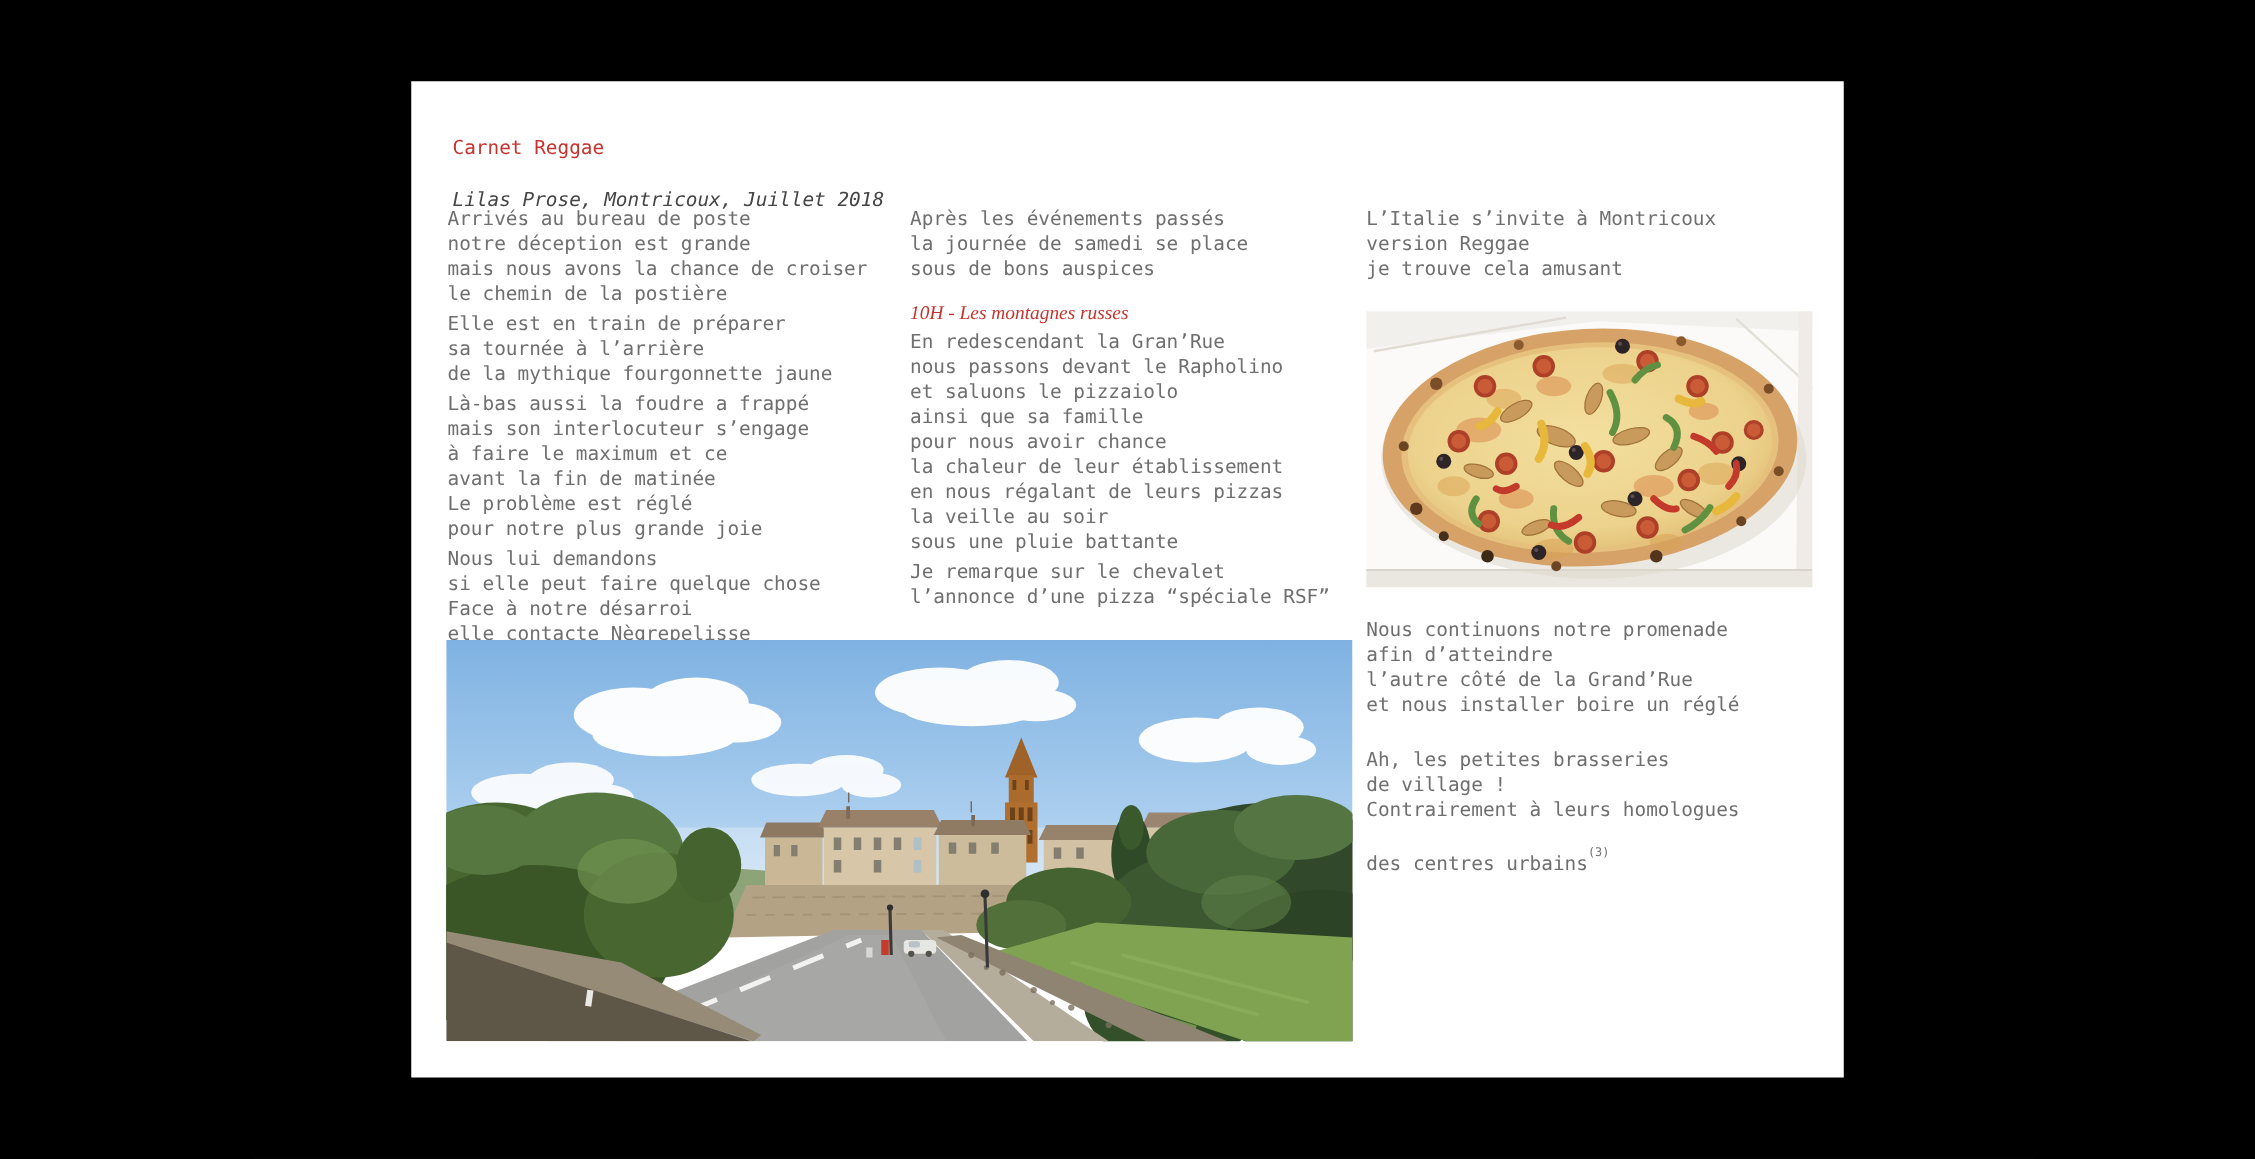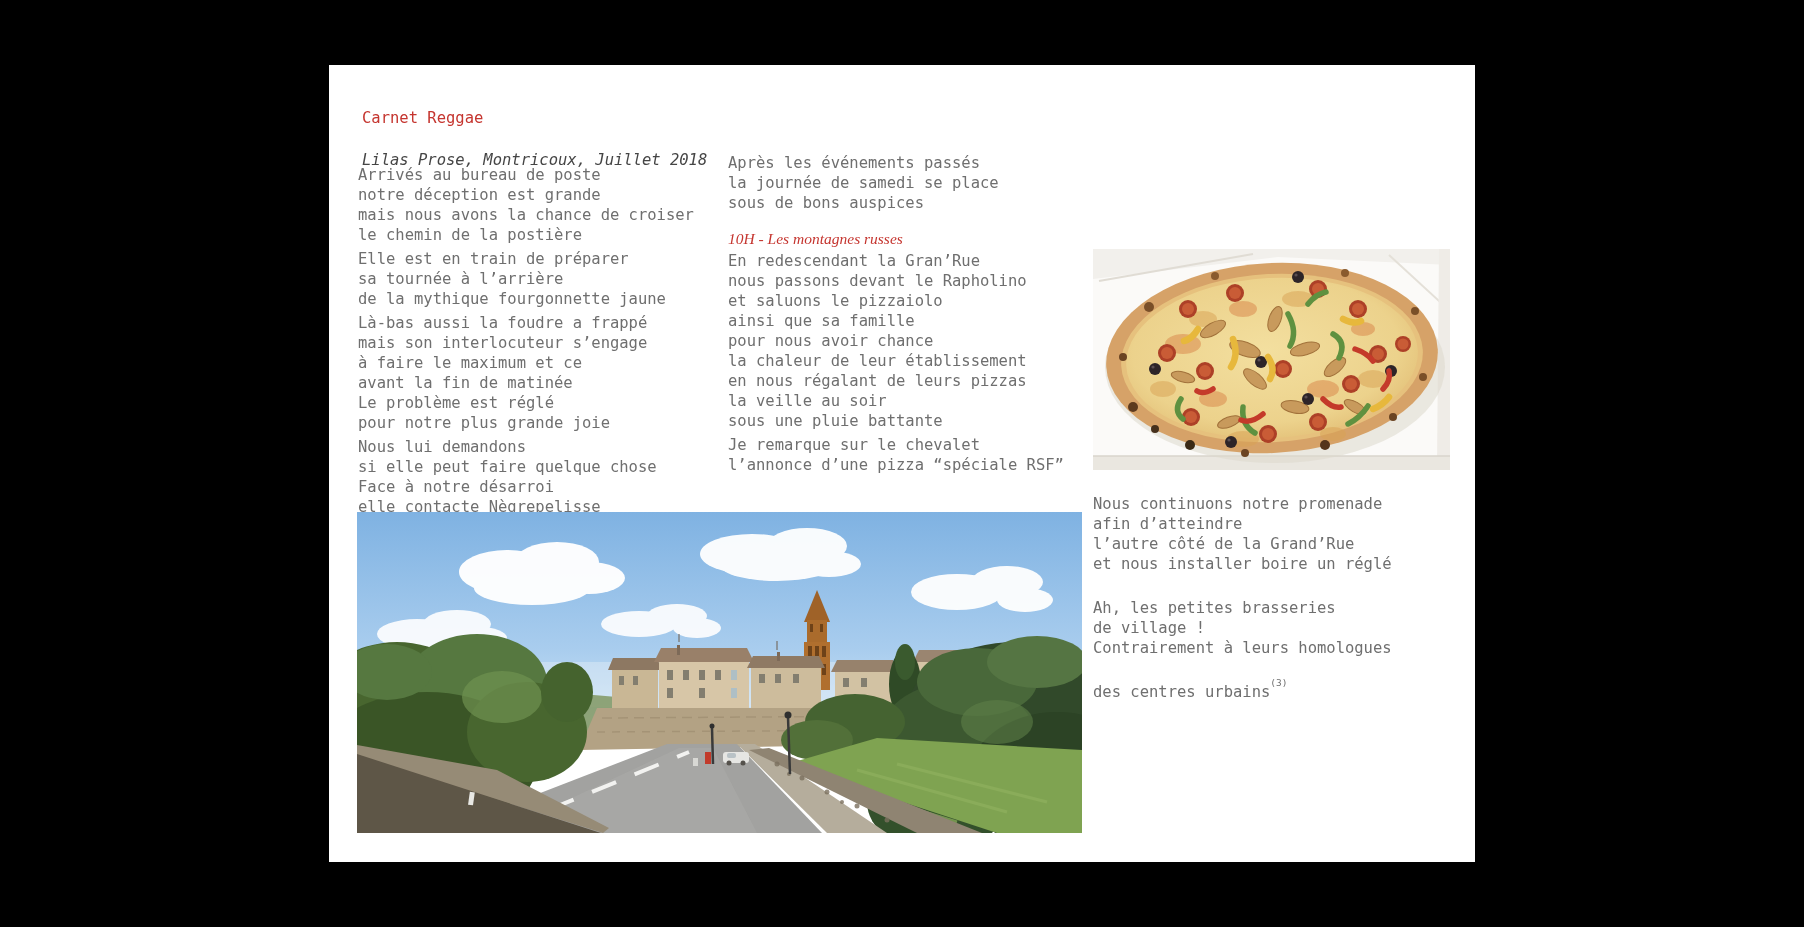--- a/index.html
+++ b/index.html
@@ -29,21 +29,21 @@
   .col {
     position: absolute;
     font-size: 15.5px;
     line-height: 20px;
     color: #6f6f6f;
     width: 362px;
   }
   .col .para { white-space: pre-line; margin: 0 0 4px 0; }
   .col .para:last-child { margin-bottom: 0; }
   .col1 { left: 29px;  top: 100px; }
-  .col2 { left: 399px; top: 88px; }
+  .col2 { left: 399px; top: 100px; }
   .col3-top    { left: 764px; top: 100px; width: 352px; }
   .col3-bottom { left: 764px; top: 429px; width: 352px; }
   .section-heading {
     color: #c5352f; font-style: italic;
     margin: 16px 0 2px 0;
     white-space: pre-line;
     font-family: Liberation Serif, serif;
   }
   .footnote-line { white-space: nowrap; }
   sup.fn {
@@ -99,20 +99,25 @@
 ainsi que sa famille
 pour nous avoir chance
 la chaleur de leur établissement
 en nous régalant de leurs pizzas
 la veille au soir
 sous une pluie battante</div>
       <div class="para">Je remarque sur le chevalet
 l’annonce d’une pizza “spéciale RSF”</div>
     </div>
 
+    <div class="col col3-top">
+      <div class="para">L’Italie s’invite à Montricoux
+version Reggae
+je trouve cela amusant</div>
+    </div>
 
     <figure class="pizza-figure" aria-label="Pizza with pepperoni, chicken, peppers and black olives in an open white pizza box">
       <svg width="357" height="221" viewBox="0 0 357 221">
         <defs>
           <radialGradient id="cheeseGrad" cx="48%" cy="45%" r="65%">
             <stop offset="0%" stop-color="#f3df9f"></stop>
             <stop offset="70%" stop-color="#ecd28c"></stop>
             <stop offset="100%" stop-color="#dfb86f"></stop>
           </radialGradient>
         </defs>

